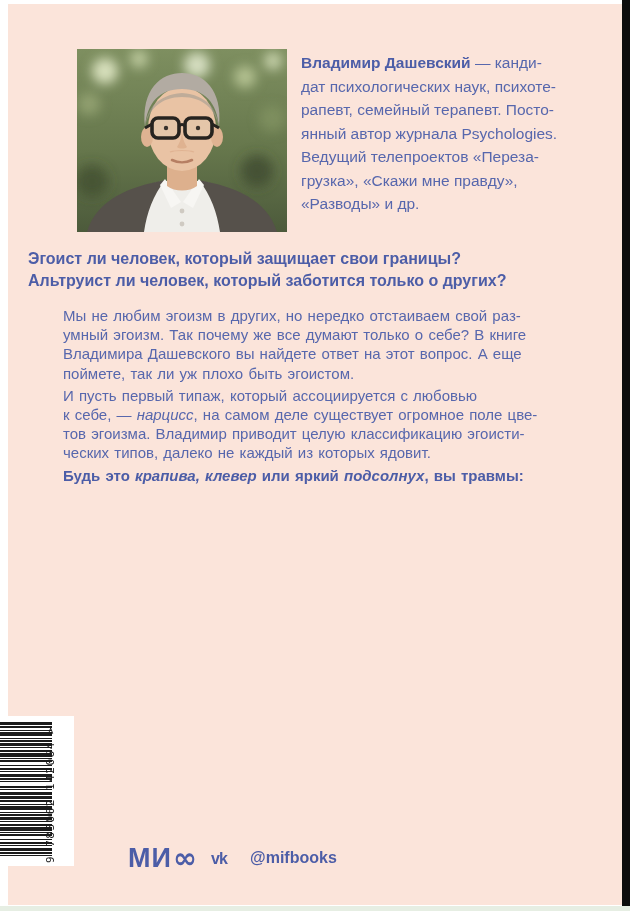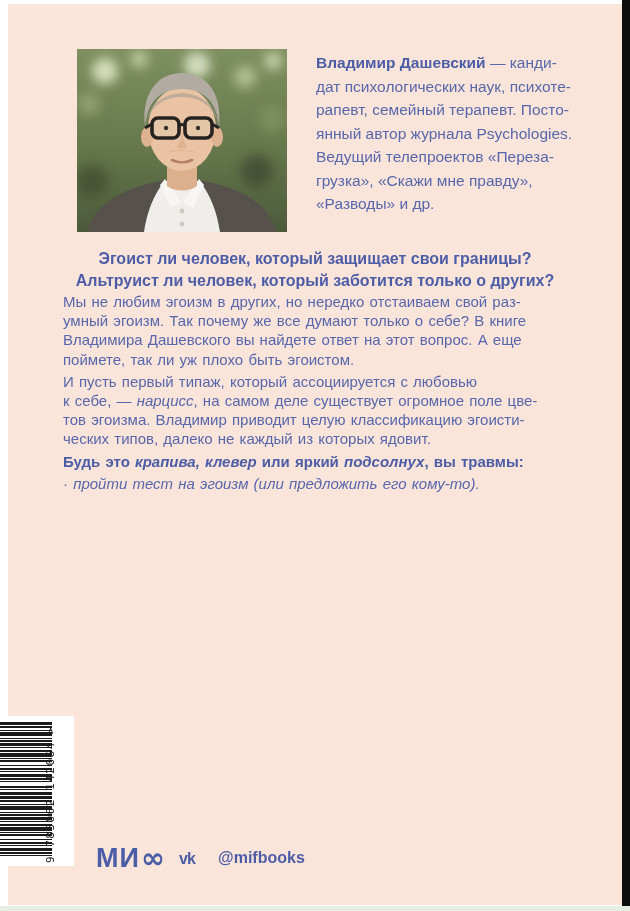--- a/index.html
+++ b/index.html
@@ -11,35 +11,35 @@
        font-family:"Liberation Sans",sans-serif;}
   .page{position:absolute;inset:0;}
   .edge-strip{position:absolute;right:0;top:0;width:8px;height:911px;background:var(--edge_strip);}
   .bottom-strip{position:absolute;left:0;bottom:0;width:630px;height:5px;background:var(--bottom_strip);}
   .cover{position:absolute;left:8px;top:4px;width:614px;height:901px;background:var(--cover_bg);}
 
   .photo{position:absolute;left:69px;top:45px;width:210px;height:183px;overflow:hidden;}
   .photo svg{display:block;}
 
   .bio{position:absolute;left:293px;top:47px;width:284px;
-       font-size:15.5px;line-height:23.5px;color:var(--text);white-space:pre-line;margin-left:15px;}
+       font-size:15.5px;line-height:23.5px;color:var(--text);white-space:pre-line;}
   .bio span[data-b]{font-weight:bold;color:var(--text_bold);}
 
-  .headline{position:absolute;left:20px;top:244px;width:574px;text-align:center;
+  .headline{position:absolute;left:20px;top:244px;width:574px;
        font-weight:bold;font-size:16px;line-height:22px;color:var(--text_bold);white-space:pre-line;}
 
-  .bodycol{position:absolute;left:55px;top:288px;width:520px;
+  .bodycol{position:absolute;left:55px;top:302px;width:520px;
        font-size:15px;line-height:19.2px;color:var(--text);}
   .para{margin:0 0 3px 0;white-space:pre-line;word-spacing:1px;}
   .para.italic{font-style:italic;}
   .para .seg-b{font-weight:bold;color:var(--text_bold);}
   .para .seg-i{font-style:italic;}
 
   .footer{position:absolute;left:88px;top:834px;height:40px;display:flex;align-items:center;gap:13px;}
-  .mif-logo{font-weight:bold;font-size:27px;letter-spacing:1px;color:var(--text_bold);display:flex;align-items:center;}
+  .mif-logo{font-weight:bold;font-size:27px;letter-spacing:1px;color:var(--text_bold);display:flex;align-items:center;margin-left:32px;}
   .mif-logo .inf{font-family:"DejaVu Sans",sans-serif;font-size:29px;line-height:27px;margin-left:1px;}
   .publisher-url{font-weight:bold;font-size:16px;color:var(--text_bold);letter-spacing:0.2px;}
   .vk-badge{display:flex;align-items:center;}
   .vk-handle{font-weight:bold;font-size:16px;color:var(--text_bold);}
 
   .barcode{position:absolute;left:0;top:716px;width:74px;height:150px;background:#ffffff;}
   .bc-bars{position:absolute;left:0;top:6px;bottom:6px;width:52px;overflow:hidden;}
   .bc-bars div{width:52px;}
   .bc-num-wrap{position:absolute;left:56px;top:0;bottom:0;width:18px;}
   .bc-num{position:absolute;left:1px;bottom:3px;transform-origin:0 100%;transform:rotate(-90deg);
@@ -124,21 +124,20 @@
     <div class="bodycol">
       <p class="para">Мы не любим эгоизм в других, но нередко отстаиваем свой раз-
 умный эгоизм. Так почему же все думают только о себе? В книге
 Владимира Дашевского вы найдете ответ на этот вопрос. А еще
 поймете, так ли уж плохо быть эгоистом.</p>
       <p class="para"><span>И пусть первый типаж, который ассоциируется с любовью
 к себе, — </span><span class="seg-i">нарцисс</span><span>, на самом деле существует огромное поле цве-
 тов эгоизма. Владимир приводит целую классификацию эгоисти-
 ческих типов, далеко не каждый из которых ядовит.</span></p>
       <p class="para"><span class="seg-b" data-b="1">Будь это </span><span class="seg-b seg-i" data-b="1">крапива, клевер</span><span class="seg-b" data-b="1"> или яркий </span><span class="seg-b seg-i" data-b="1">подсолнух</span><span class="seg-b" data-b="1">, вы травмы:</span></p>
-      <p class="para italic">· пройти тест на эгоизм (или предложить его кому-то).</p>
     </div>
 
     <div class="footer">
       <div class="mif-logo">
         <span>МИ</span>
         <span class="inf">∞</span>
       </div>
       <div class="vk-badge">
         <svg width="26" height="18" viewBox="0 0 26 18">
           <text x="0" y="15" font-family="Liberation Sans, sans-serif" font-weight="bold" font-size="16" fill="#4c5da7" letter-spacing="-1">vk</text>

